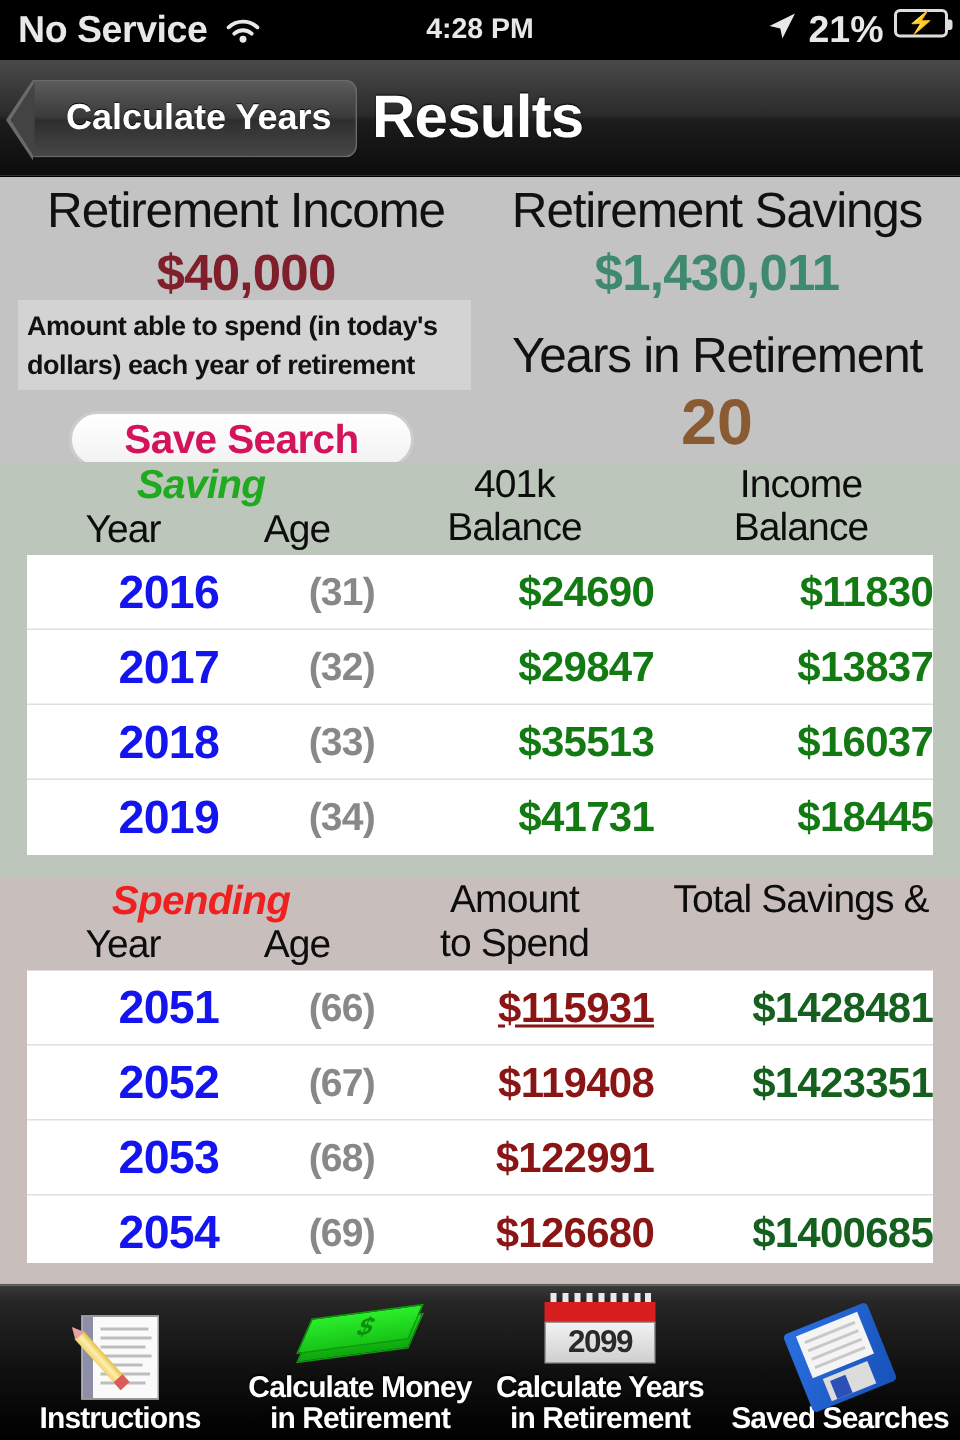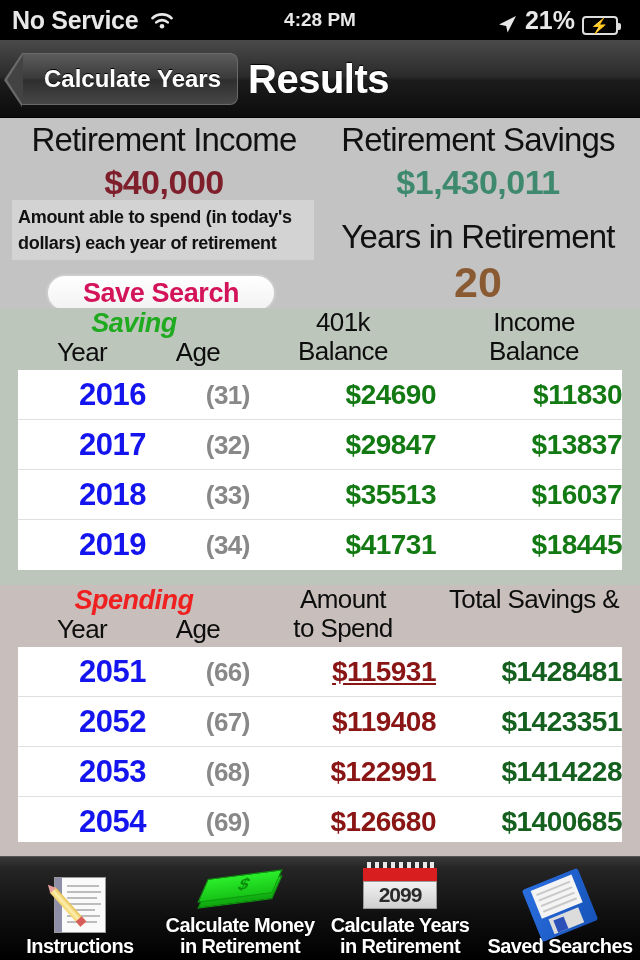--- a/index.html
+++ b/index.html
@@ -13,21 +13,21 @@
 
   
   .statusbar {
     position:absolute; top:0; left:0; width:640px; height:40px;
     background:#000; color:#e8e8e8;
     display:flex; align-items:center;
   }
   .sb-left { display:flex; align-items:center; gap:10px; padding-left:12px; flex:0 0 auto; }
   .sb-carrier { font-size:25px; font-weight:bold; letter-spacing:-0.3px; }
   .sb-center { position:absolute; left:0; width:640px; text-align:center; font-size:19px; font-weight:bold; }
-  .sb-right { position:absolute; right:22px; display:flex; align-items:flex-end; gap:7px; }
+  .sb-right { position:absolute; right:8px; display:flex; align-items:flex-start; gap:7px; }
   .sb-pct { font-size:25px; font-weight:bold; }
   .batt { width:36px; height:19px; border:2px solid #ddd; border-radius:4px; position:relative; display:flex; align-items:center; justify-content:center; }
   .batt:after { content:""; position:absolute; right:-5px; top:5px; width:3px; height:7px; background:#ddd; border-radius:0 2px 2px 0; }
   .bolt { font-size:15px; color:#ddd; line-height:1; }
 
   
   .navbar {
     position:absolute; top:40px; left:0; width:640px; height:78px;
     background:linear-gradient(to bottom,#4a4a4a 0%,#2a2a2a 48%,#1c1c1c 52%,#0c0c0c 100%);
     border-bottom:1px solid #000;
@@ -280,21 +280,20 @@
         <div class="row">
           <div class="cell c-year" style="color: rgb(20, 20, 239);">2052</div>
           <div class="cell c-age" style="color: rgb(136, 136, 136);">(67)</div>
           <div class="cell c-v1" style="color: rgb(138, 21, 21);">$119408</div>
           <div class="cell c-v2" style="color: rgb(21, 96, 31);">$1423351</div>
         </div>
         <div class="row">
           <div class="cell c-year" style="color: rgb(20, 20, 239);">2053</div>
           <div class="cell c-age" style="color: rgb(136, 136, 136);">(68)</div>
           <div class="cell c-v1" style="color: rgb(138, 21, 21);">$122991</div>
-          <div class="cell c-v2" style="color: rgb(21, 96, 31);">$1414228</div>
         </div>
         <div class="row">
           <div class="cell c-year" style="color: rgb(20, 20, 239);">2054</div>
           <div class="cell c-age" style="color: rgb(136, 136, 136);">(69)</div>
           <div class="cell c-v1" style="color: rgb(138, 21, 21);">$126680</div>
           <div class="cell c-v2" style="color: rgb(21, 96, 31);">$1400685</div>
         </div>
       </div>
   </div>
 

